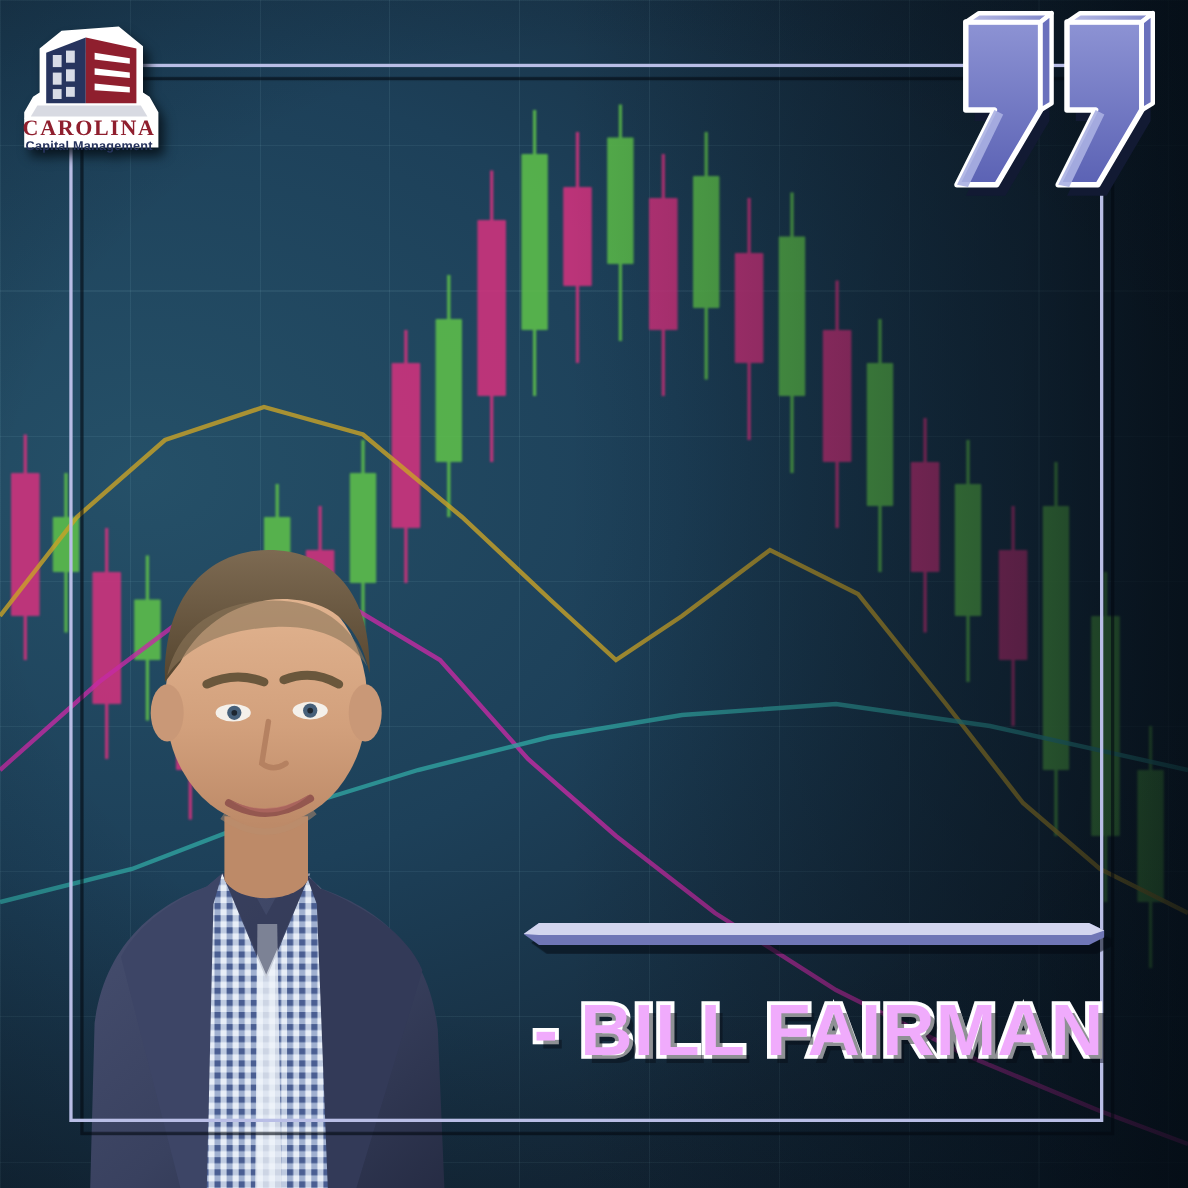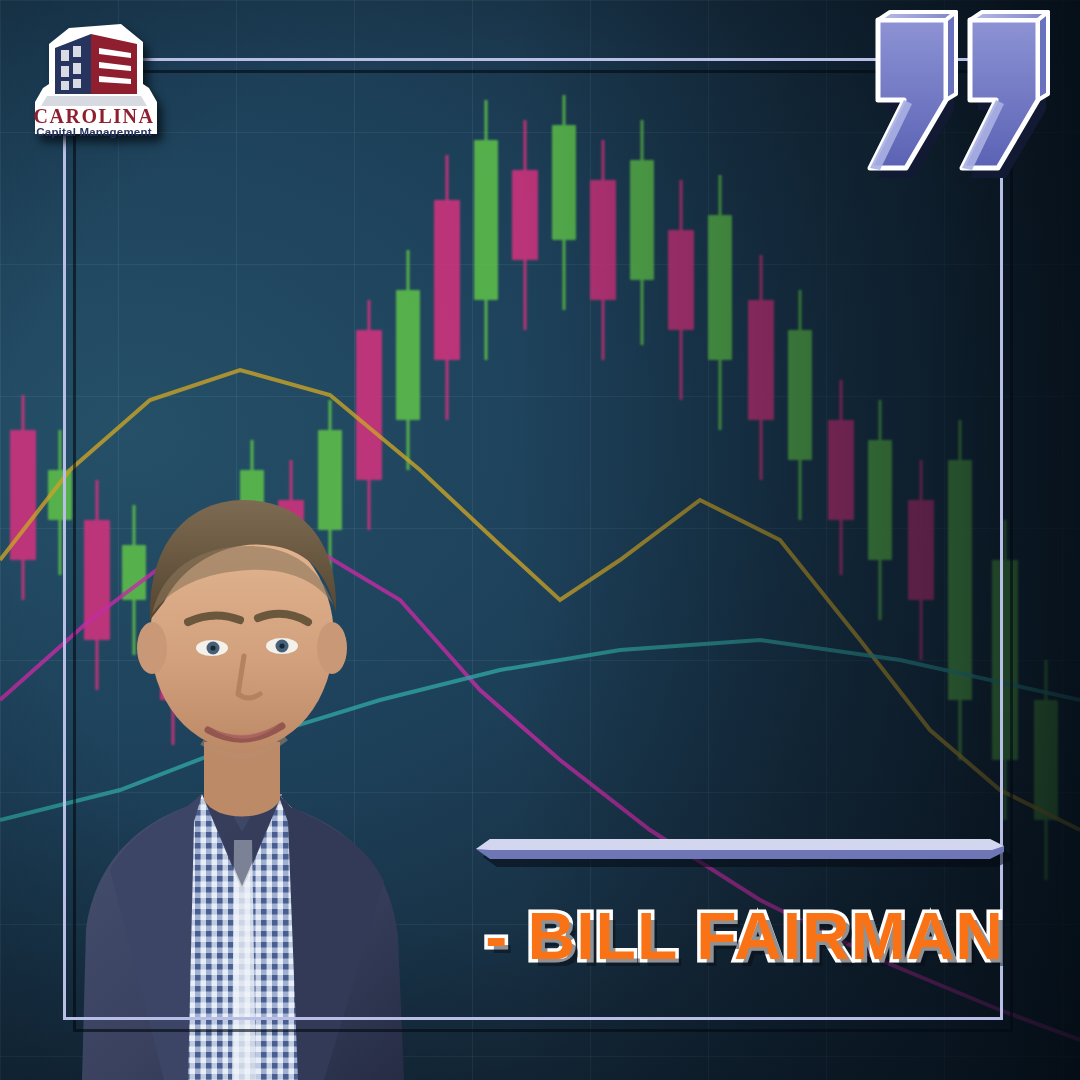--- a/index.html
+++ b/index.html
@@ -67,21 +67,21 @@
   .divider svg{display:block;width:100%;height:100%;}
 
   
   .quote-mark{
     position:absolute;right:28px;top:8px;width:192px;height:200px;
   }
   .quote-mark svg{display:block;width:100%;height:100%;}
 
   
   .logo{
-    position:absolute;left:25px;top:22px;width:140px;height:118px;
+    position:absolute;left:12px;top:22px;width:140px;height:118px;
     filter:drop-shadow(5px 7px 5px rgba(2,8,14,.75));
     text-align:center;
   }
   .logo svg{display:block;width:100%;height:100%;}
 
   
   .portrait{
     position:absolute;left:52px;bottom:0;width:370px;height:710px;
   }
   .portrait svg{display:block;width:100%;height:100%;}
@@ -101,21 +101,21 @@
   }
 
   
   .attribution{
     position:absolute;
     left:330px;top:898px;width:674px;
     text-align:right;
     font-size:66px;
     font-weight:bold;
     letter-spacing:1px;
-    color:#f97316;
+    color:#f0abfc;
     -webkit-text-stroke:7px #ffffff;
     paint-order:stroke fill;
     text-shadow:6px 7px 0 rgba(6,12,20,.45);
   }
 </style>
 </head>
 <body>
 
 <div class="stage">
 

